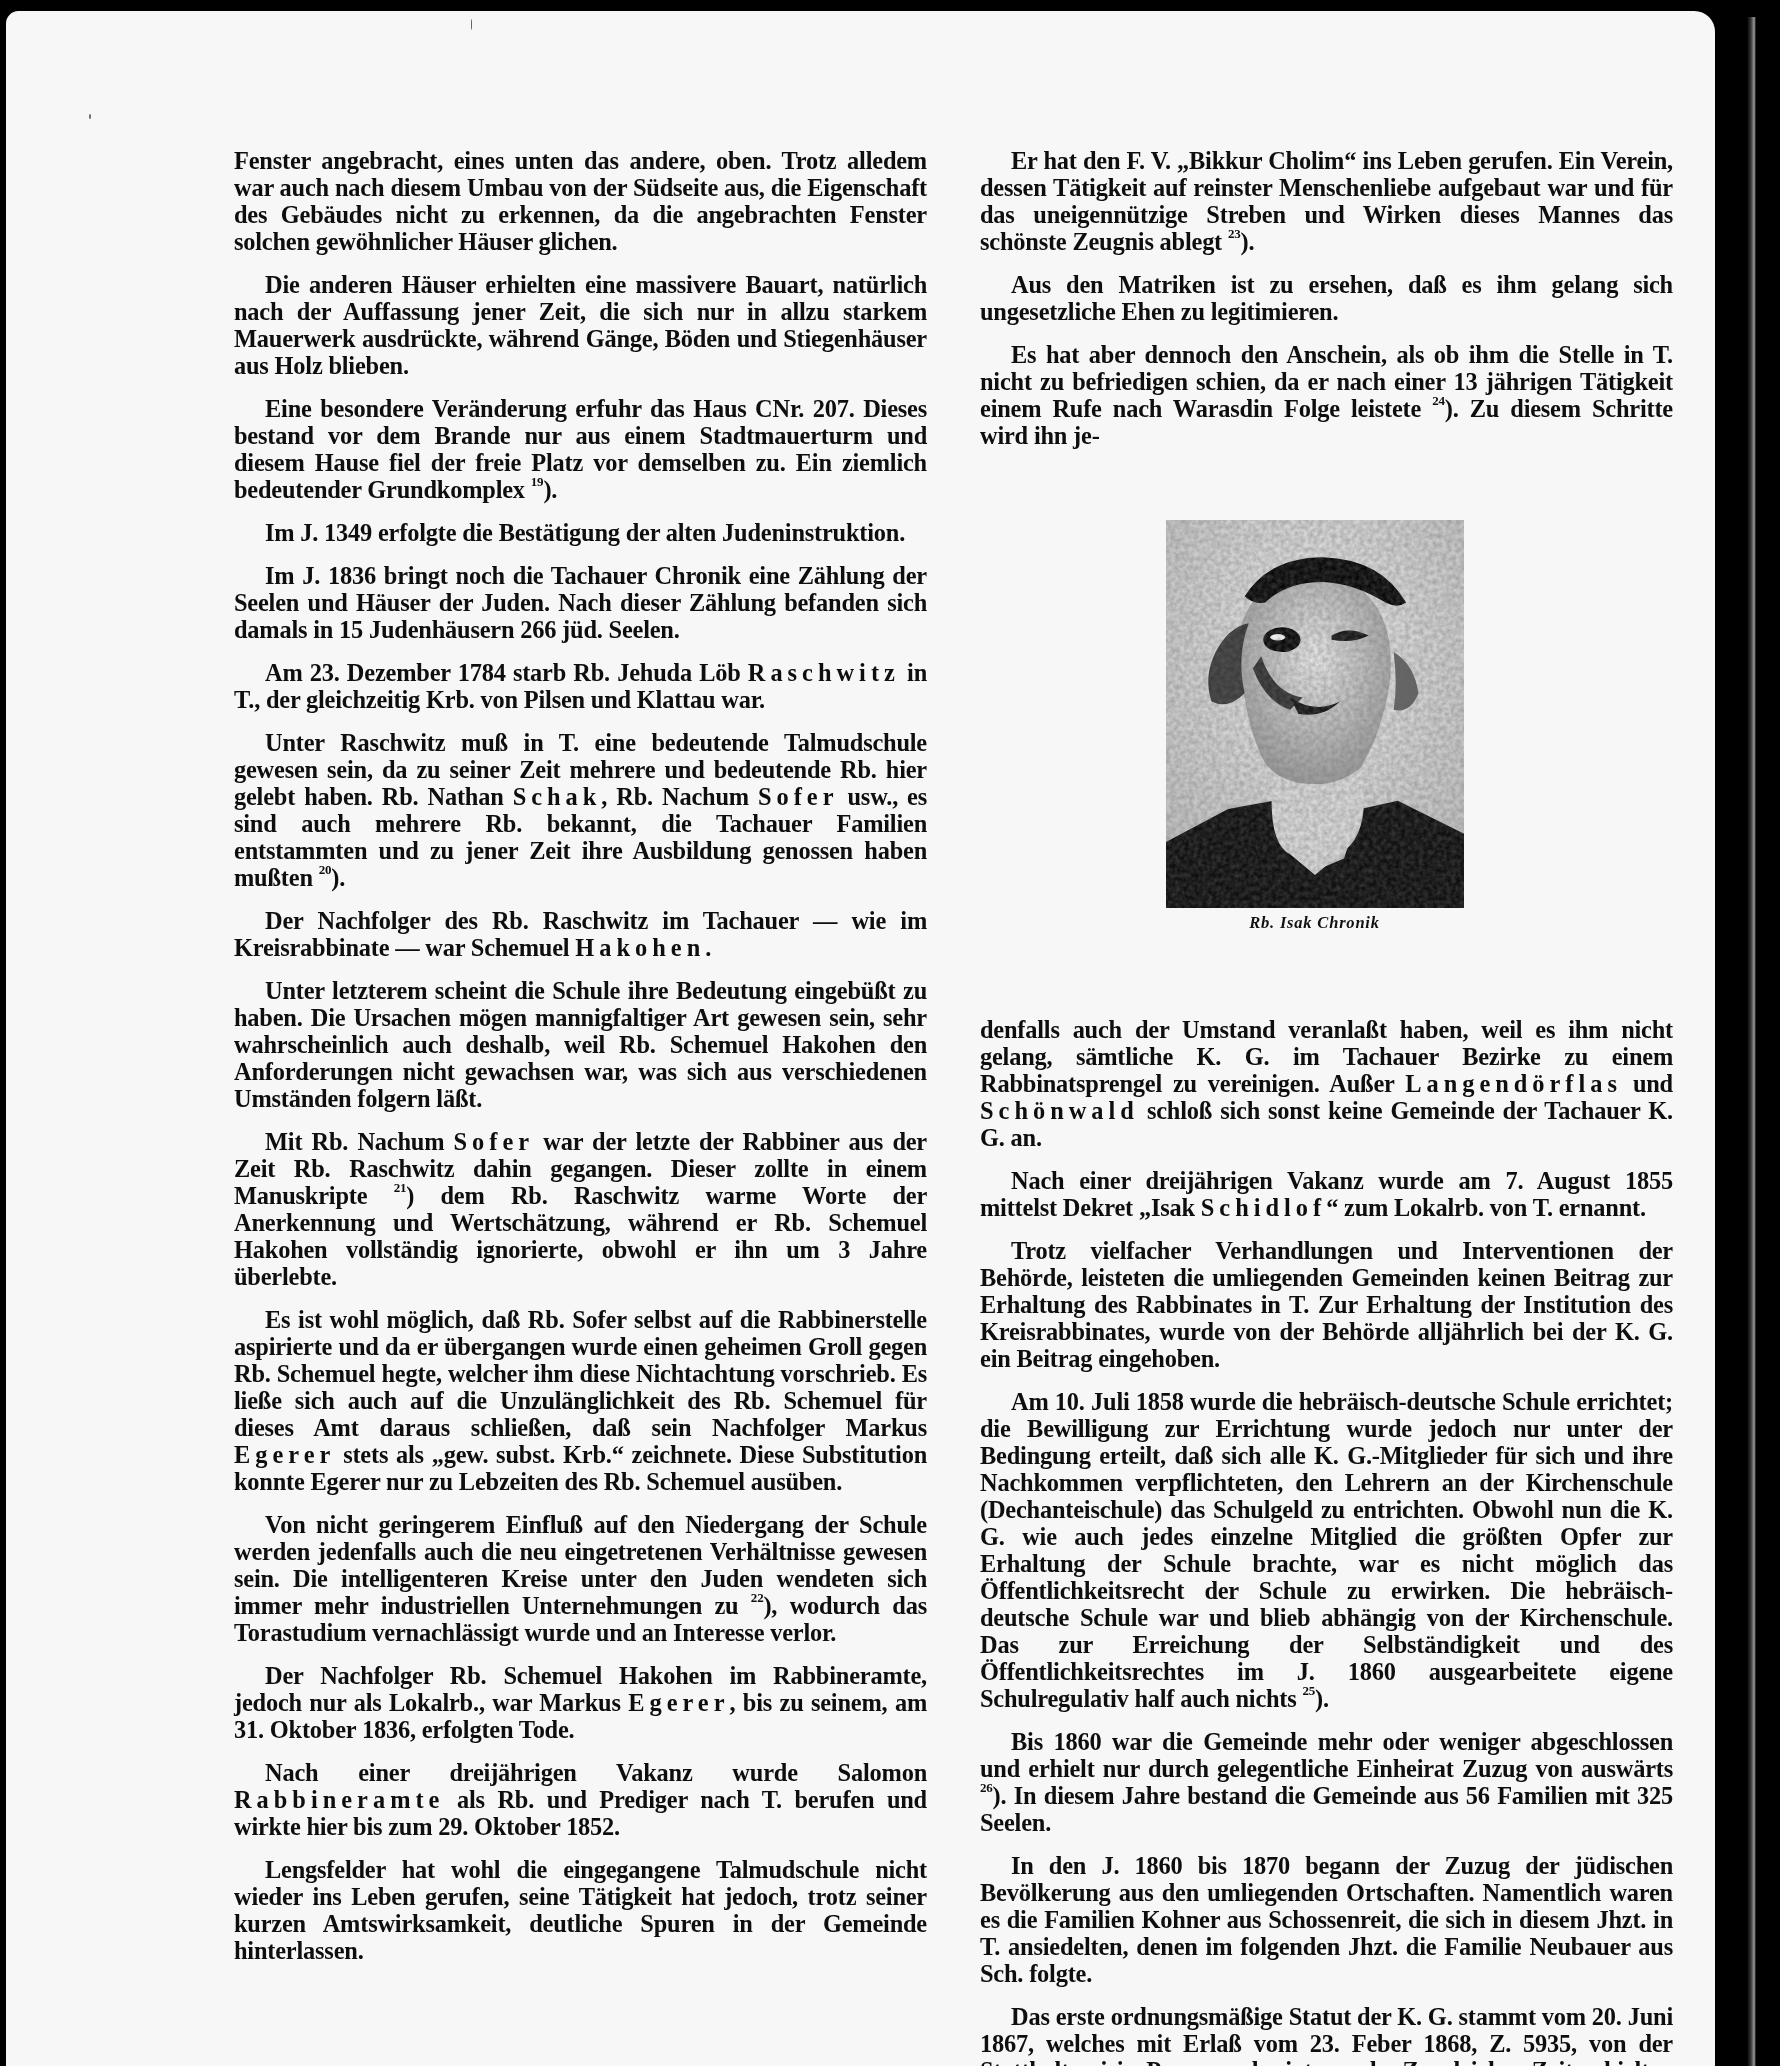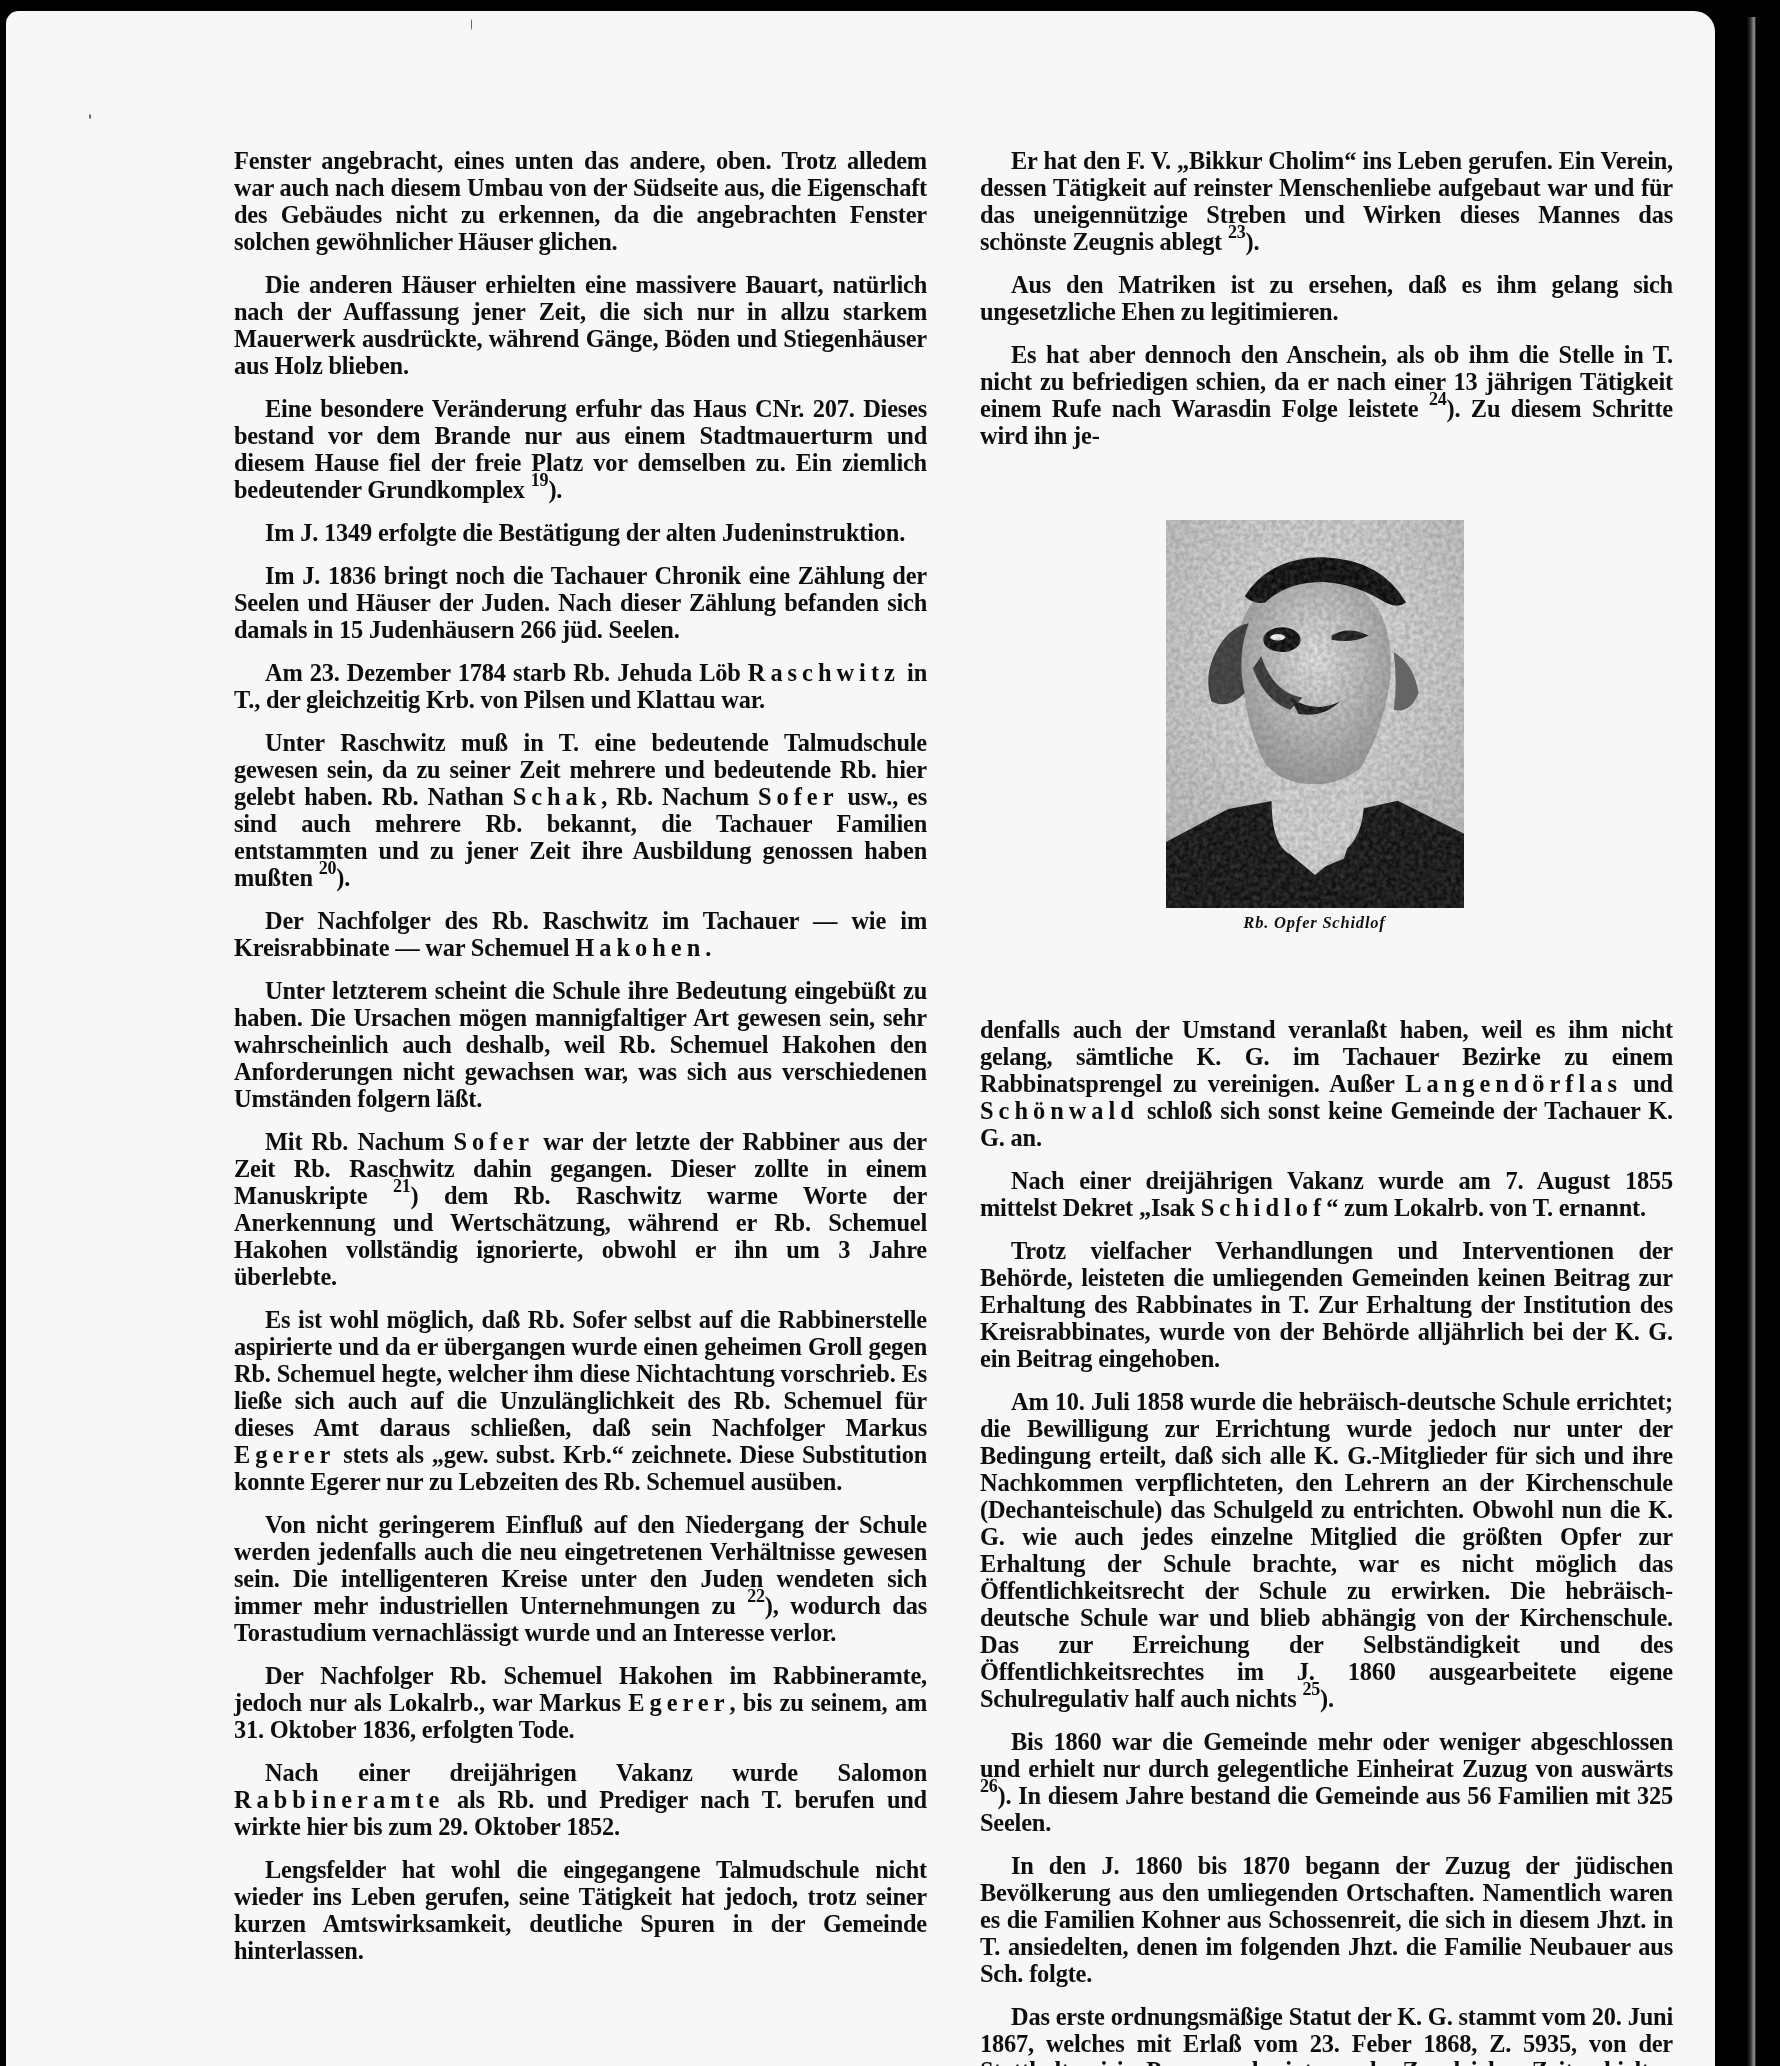--- a/index.html
+++ b/index.html
@@ -42,21 +42,21 @@
     hyphens: manual;
     letter-spacing: -0.2px;
   }
   .col-left { left: 218px; }
   .col-right { left: 964px; }
   .col-right-bottom { top: 1000px; }
   .para { margin: 16px; text-indent: 31px; }
   .para.cont { text-indent: 0; }
   .sp { letter-spacing: 5px; }
   .it { }
-  sup { font-size: 18px; line-height: 0; vertical-align: 11.6px; font-weight: bold; }
+  sup { font-size: 13px; line-height: 0; vertical-align: 11.6px; font-weight: bold; }
 
   .figure {
     position: absolute;
     left: 1166px; top: 520px;
     width: 298px; height: 388px;
     background: #0d0d0d;
     overflow: hidden;
   }
   .figure svg { display: block; width: 100%; height: 100%; }
   .caption {
@@ -127,21 +127,21 @@
     <path d="M550,320 Q600,350 610,420 Q590,470 550,460 Q560,400 550,320 Z" fill="#333" opacity="0.7"></path>
     <path d="M190,185 Q250,90 380,90 Q520,95 580,200 Q560,215 530,200 Q460,155 380,150 Q290,150 240,200 Q210,205 190,185 Z" fill="#0a0a0a"></path>
     <ellipse cx="280" cy="290" rx="45" ry="30" fill="#0a0a0a"></ellipse>
     <ellipse cx="270" cy="284" rx="18" ry="8" fill="#f0f0f0"></ellipse>
     <path d="M400,280 Q440,255 490,280 Q450,300 400,290 Z" fill="#1a1a1a"></path>
     <path d="M230,330 Q260,420 330,430 L300,460 Q240,440 210,360 Z" fill="#111" opacity="0.8"></path>
     <path d="M300,430 Q360,470 420,440 Q380,480 320,470 Z" fill="#1a1a1a"></path>
     <rect x="0" y="0" width="720" height="940" fill="#000" filter="url(#grain)" opacity="0.55"></rect>
   </svg>
 </div>
-<div class="caption">Rb. Opfer Schidlof</div>
+<div class="caption">Rb. Isak Chronik</div>
 
 <div class="column col-right col-right-bottom">
     <p class="para cont"><span>denfalls auch der Umstand veranlaßt haben, weil es ihm nicht gelang, sämtliche K. G. im Tachauer Bezirke zu einem Rabbinatsprengel zu vereinigen. Außer </span><span class="sp">Langendörflas</span><span> und </span><span class="sp">Schönwald</span><span> schloß sich sonst keine Gemeinde der Tachauer K. G. an.</span></p>
     <p class="para"><span>Nach einer dreijährigen Vakanz wurde am 7. August 1855 mittelst Dekret „Isak </span><span class="sp">Schidlof</span><span>“ zum Lokalrb. von T. ernannt.</span></p>
     <p class="para"><span>Trotz vielfacher Verhandlungen und Interventionen der Behörde, leisteten die umliegenden Gemeinden keinen Beitrag zur Erhaltung des Rabbinates in T. Zur Erhaltung der Institution des Kreisrabbinates, wurde von der Behörde alljährlich bei der K. G. ein Beitrag eingehoben.</span></p>
     <p class="para"><span>Am 10. Juli 1858 wurde die hebräisch-deutsche Schule errichtet; die Bewilligung zur Errichtung wurde jedoch nur unter der Bedingung erteilt, daß sich alle K. G.-Mitglieder für sich und ihre Nachkommen verpflichteten, den Lehrern an der Kirchenschule (Dechanteischule) das Schulgeld zu entrichten. Obwohl nun die K. G. wie auch jedes einzelne Mitglied die größten Opfer zur Erhaltung der Schule brachte, war es nicht möglich das Öffentlichkeitsrecht der Schule zu erwirken. Die hebräisch-deutsche Schule war und blieb abhängig von der Kirchenschule. Das zur Erreichung der Selbständigkeit und des Öffentlichkeitsrechtes im J. 1860 ausgearbeitete eigene Schulregulativ half auch nichts </span><sup>25</sup><span>).</span></p>
     <p class="para"><span>Bis 1860 war die Gemeinde mehr oder weniger abgeschlossen und erhielt nur durch gelegentliche Einheirat Zuzug von auswärts </span><sup>26</sup><span>). In diesem Jahre bestand die Gemeinde aus 56 Familien mit 325 Seelen.</span></p>
     <p class="para"><span>In den J. 1860 bis 1870 begann der Zuzug der jüdischen Bevölkerung aus den umliegenden Ortschaften. Namentlich waren es die Familien Kohner aus Schossenreit, die sich in diesem Jhzt. in T. ansiedelten, denen im folgenden Jhzt. die Familie Neubauer aus Sch. folgte.</span></p>
     <p class="para"><span>Das erste ordnungsmäßige Statut der K. G. stammt vom 20. Juni 1867, welches mit Erlaß vom 23. Feber 1868, Z. 5935, von der Statthalterei in Prag genehmigt wurde. Zu gleicher Zeit erhielten auch alle anderen</span></p>
   </div>

